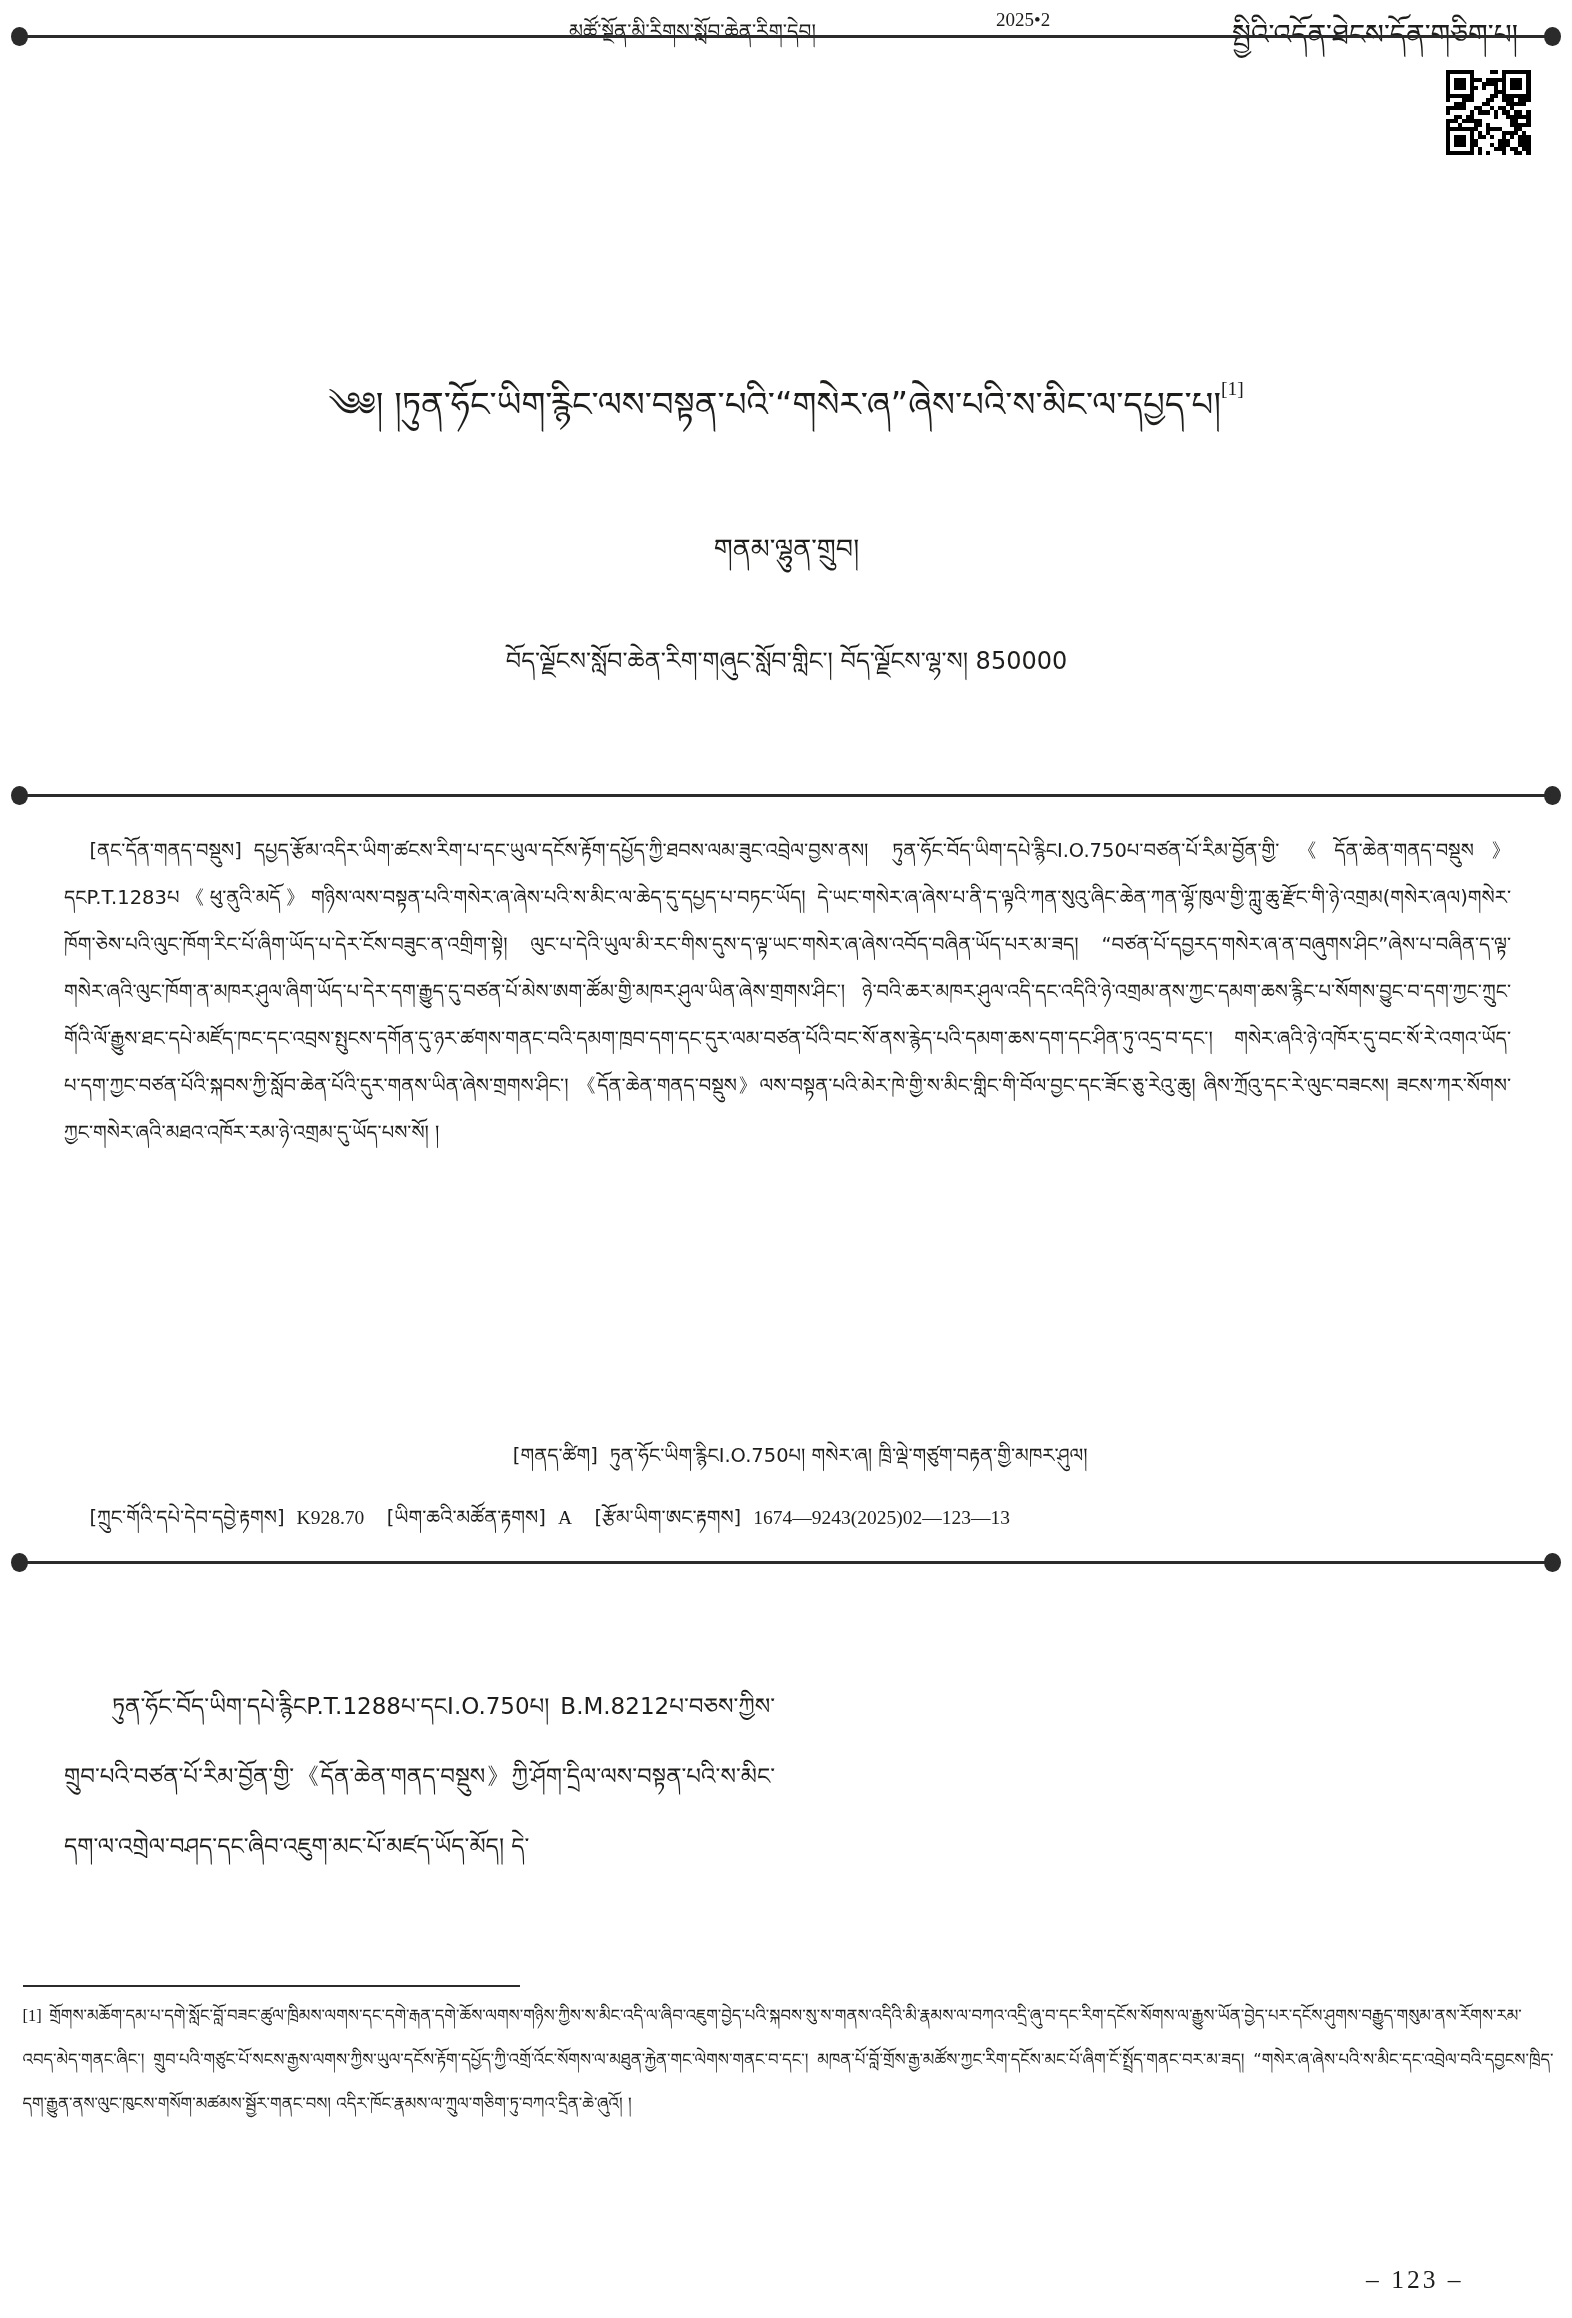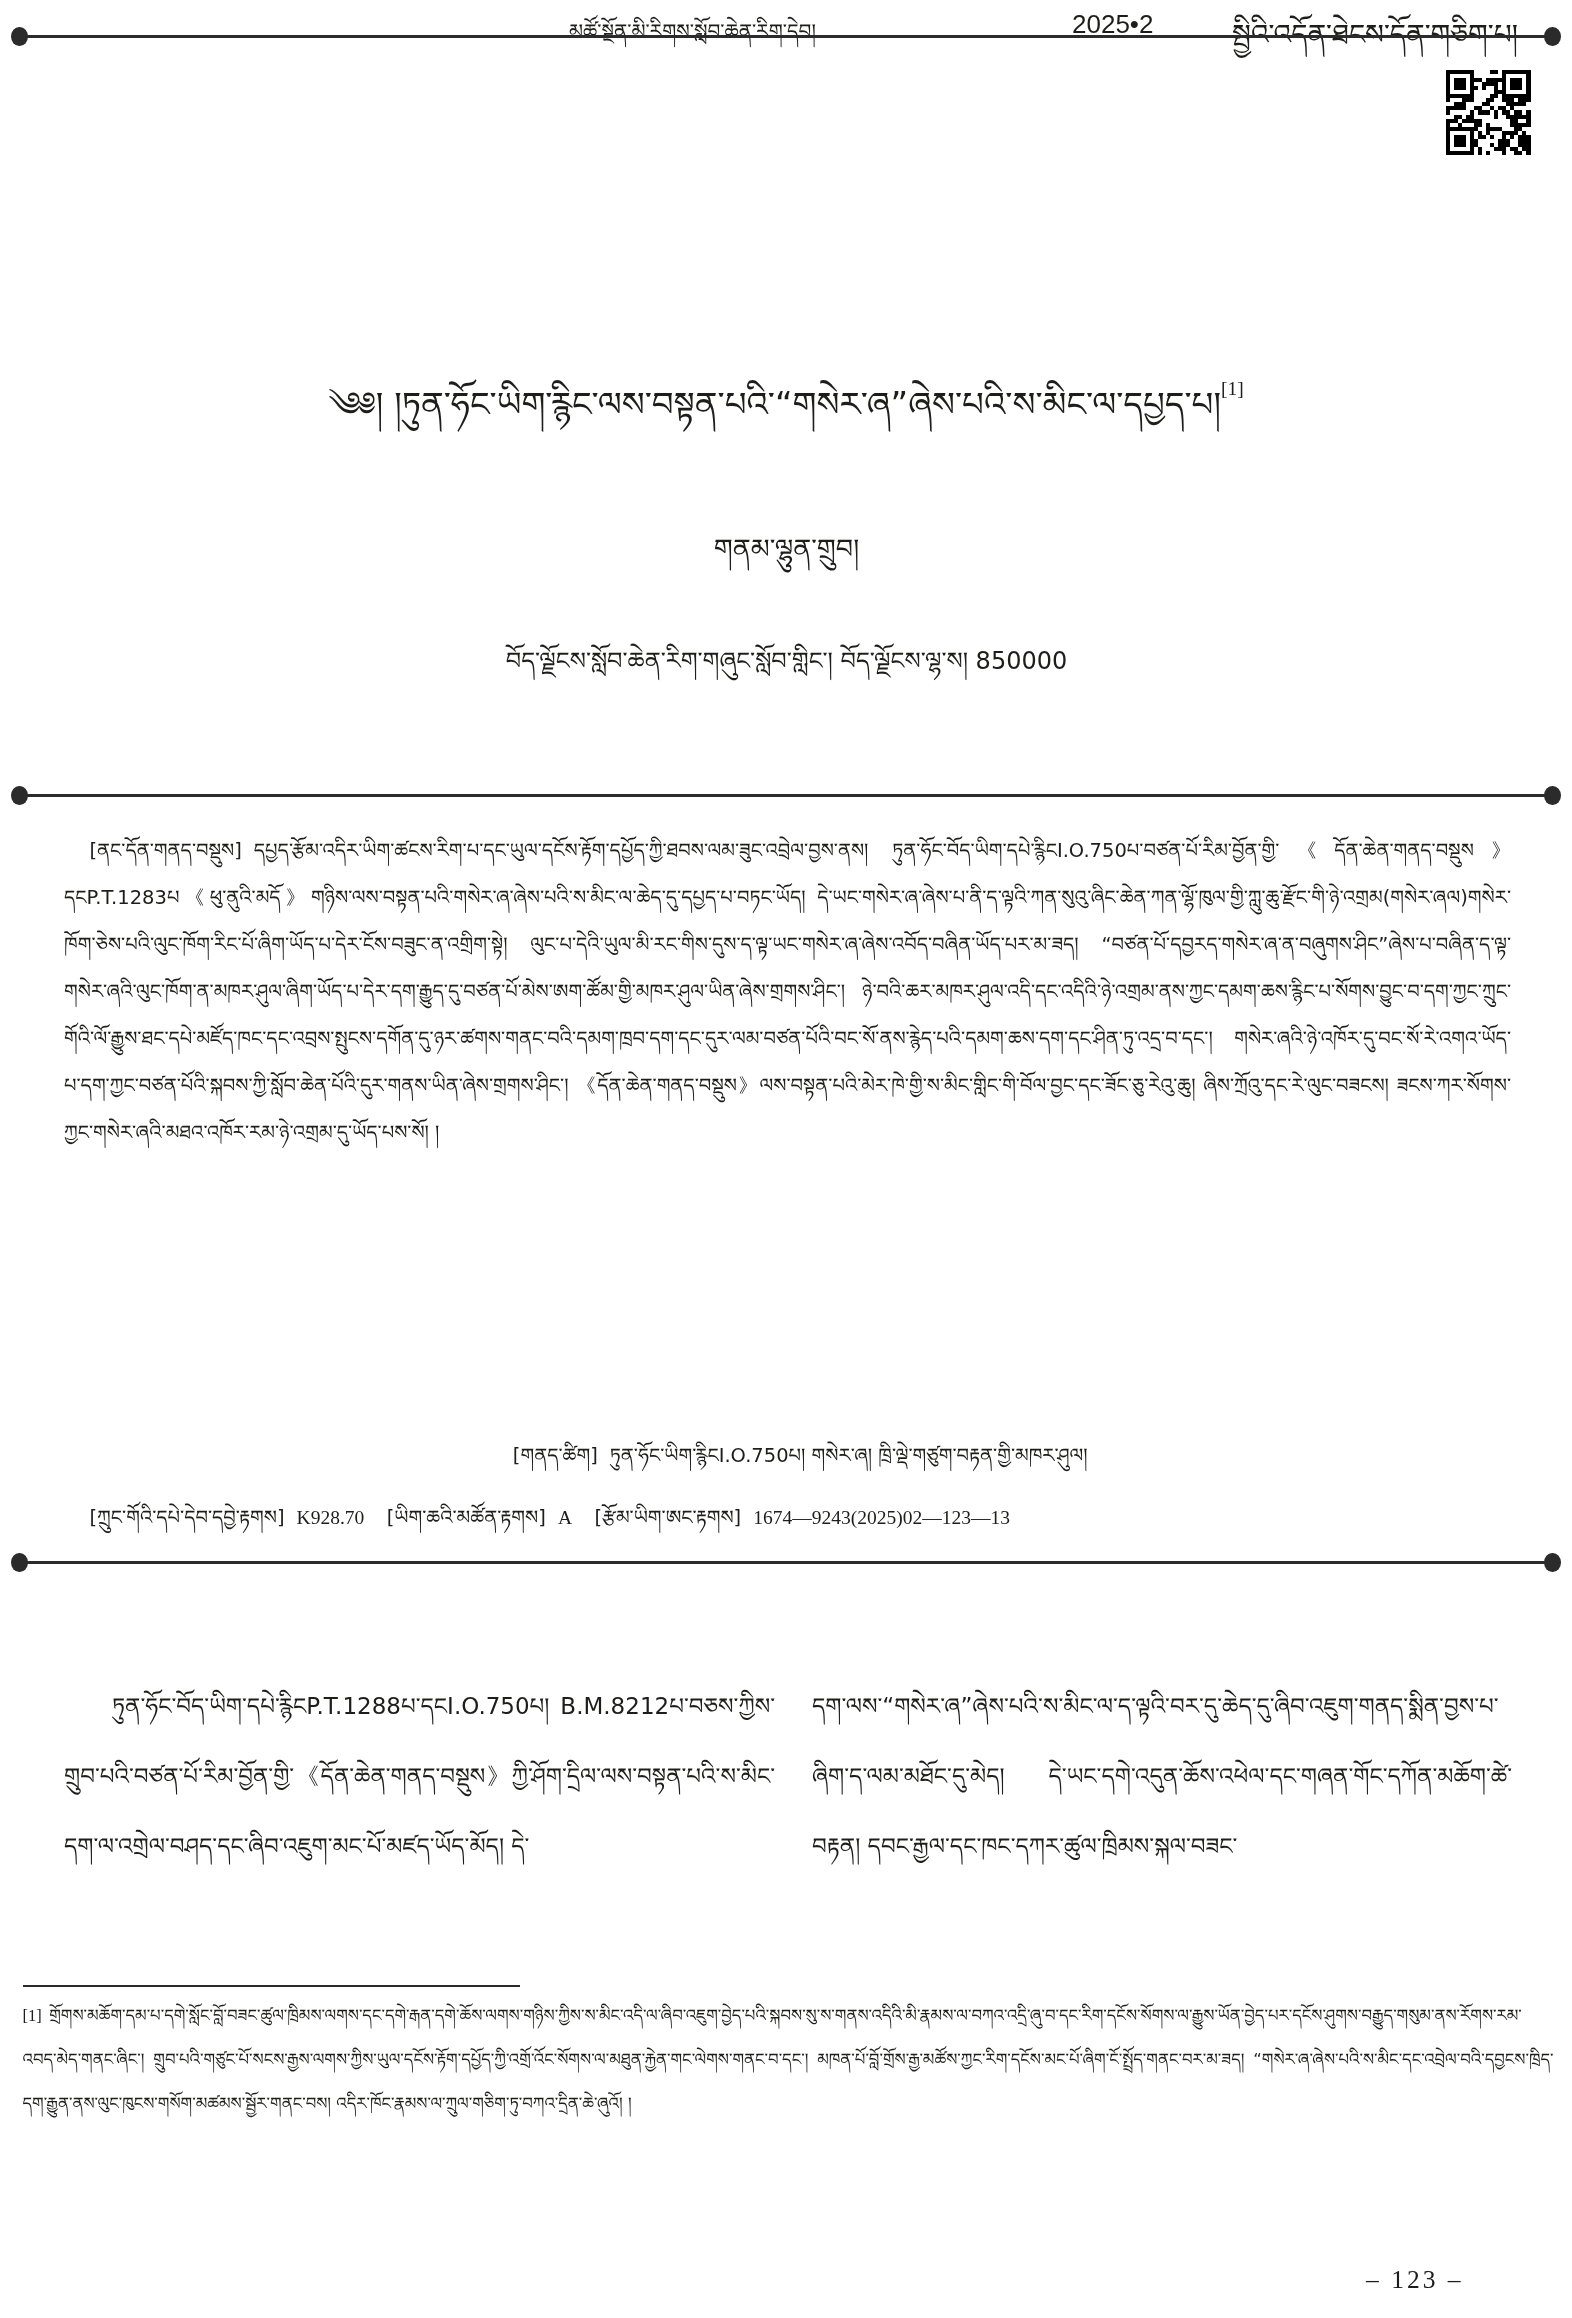--- a/index.html
+++ b/index.html
@@ -4,21 +4,21 @@
 <style>
   html,body{margin:0;padding:0;background:#e8e8e8;}
   .page{
     position:relative;width:1573px;height:2319px;background:#ffffff;
     color:#1d1d1b;font-family:"DejaVu Sans",sans-serif;overflow:hidden;
     margin:0 auto;
     padding-left:47px;
   }
   
   .hdr-journal{position:absolute;left:569px;top:9px;font-size:20px;white-space:nowrap;}
-  .hdr-issue{position:absolute;left:1072px;top:9px;font-size:26px;font-family:Liberation Sans, sans-serif;white-space:nowrap;}
+  .hdr-issue{position:absolute;left:996px;top:9px;font-size:19px;font-family:Liberation Serif, serif;white-space:nowrap;}
   .hdr-right{position:absolute;left:1232px;top:3px;font-size:28px;white-space:nowrap;}
   
   .rule{position:absolute;left:13.5px;width:1545px;height:3px;background:#2b2b2b;}
   .rule .dot{position:absolute;width:16.5px;height:19px;border-radius:50%;background:#2b2b2b;top:-8.3px;}
   .rule .dot-l{left:-2.3px;}
   .rule .dot-r{right:-2.3px;}
   .rule-top{top:35px;}
   .rule-m1{top:794px;}
   .rule-m2{top:1561px;}
   
@@ -341,21 +341,20 @@
   <div class="classification">
     <span class="lbl">[ཀྲུང་གོའི་དཔེ་དེབ་དབྱེ་རྟགས]</span><span class="cls-val">K928.70</span><span class="lbl">[ཡིག་ཆའི་མཚོན་རྟགས]</span><span class="cls-val">A</span><span class="lbl">[རྩོམ་ཡིག་ཨང་རྟགས]</span><span class="cls-val">1674—9243(2025)02—123—13</span>
   </div>
 
   <div class="rule rule-m2">
     <span class="dot dot-l"></span>
     <span class="dot dot-r"></span>
   </div>
 
   <div class="col col-left">ཏུན་ཧོང་བོད་ཡིག་དཔེ་རྙིངP.T.1288པ་དངI.O.750པ། B.M.8212པ་བཅས་ཀྱིས་གྲུབ་པའི་བཙན་པོ་རིམ་བྱོན་གྱི་《དོན་ཆེན་གནད་བསྡུས》ཀྱི་ཤོག་དྲིལ་ལས་བསྟན་པའི་ས་མིང་དག་ལ་འགྲེལ་བཤད་དང་ཞིབ་འཇུག་མང་པོ་མཛད་ཡོད་མོད། དེ་</div>
-  <div class="col col-right">དག་ལས་“གསེར་ཞ”ཞེས་པའི་ས་མིང་ལ་ད་ལྟའི་བར་དུ་ཆེད་དུ་ཞིབ་འཇུག་གནད་སྨིན་བྱས་པ་ཞིག་ད་ལམ་མཐོང་དུ་མེད། དེ་ཡང་དགེ་འདུན་ཆོས་འཕེལ་དང་གཞན་གོང་དཀོན་མཆོག་ཚེ་བརྟན། དབང་རྒྱལ་དང་ཁང་དཀར་ཚུལ་ཁྲིམས་སྐལ་བཟང་</div>
 
   <div class="fn-sep"></div>
   <div class="footnote">
     <span class="fn-marker">[1]</span><span>གྲོགས་མཆོག་དམ་པ་དགེ་སློང་བློ་བཟང་ཚུལ་ཁྲིམས་ལགས་དང་དགེ་རྒན་དགེ་ཆོས་ལགས་གཉིས་ཀྱིས་ས་མིང་འདི་ལ་ཞིབ་འཇུག་བྱེད་པའི་སྐབས་སུ་ས་གནས་འདིའི་མི་རྣམས་ལ་བཀའ་འདྲི་ཞུ་བ་དང་རིག་དངོས་སོགས་ལ་རྒྱུས་ཡོན་བྱེད་པར་དངོས་ཤུགས་བརྒྱུད་གསུམ་ནས་རོགས་རམ་འབད་མེད་གནང་ཞིང་། གྲུབ་པའི་གཙུང་པོ་སངས་རྒྱས་ལགས་ཀྱིས་ཡུལ་དངོས་རྟོག་དཔྱོད་ཀྱི་འགྲོ་འོང་སོགས་ལ་མཐུན་རྐྱེན་གང་ལེགས་གནང་བ་དང་། མཁན་པོ་བློ་གྲོས་རྒྱ་མཚོས་ཀྱང་རིག་དངོས་མང་པོ་ཞིག་ངོ་སྤྲོད་གནང་བར་མ་ཟད། “གསེར་ཞ་ཞེས་པའི་ས་མིང་དང་འབྲེལ་བའི་དབྱངས་ཁྲིད་དག་རྒྱུན་ནས་ལུང་ཁུངས་གསོག་མཚམས་སྦྱོར་གནང་བས། འདིར་ཁོང་རྣམས་ལ་ཀྲུལ་གཅིག་ཏུ་བཀའ་དྲིན་ཆེ་ཞུའོ། །</span>
   </div>
 
   <div class="pageno">– 123 –</div>
 
 </div>
 

